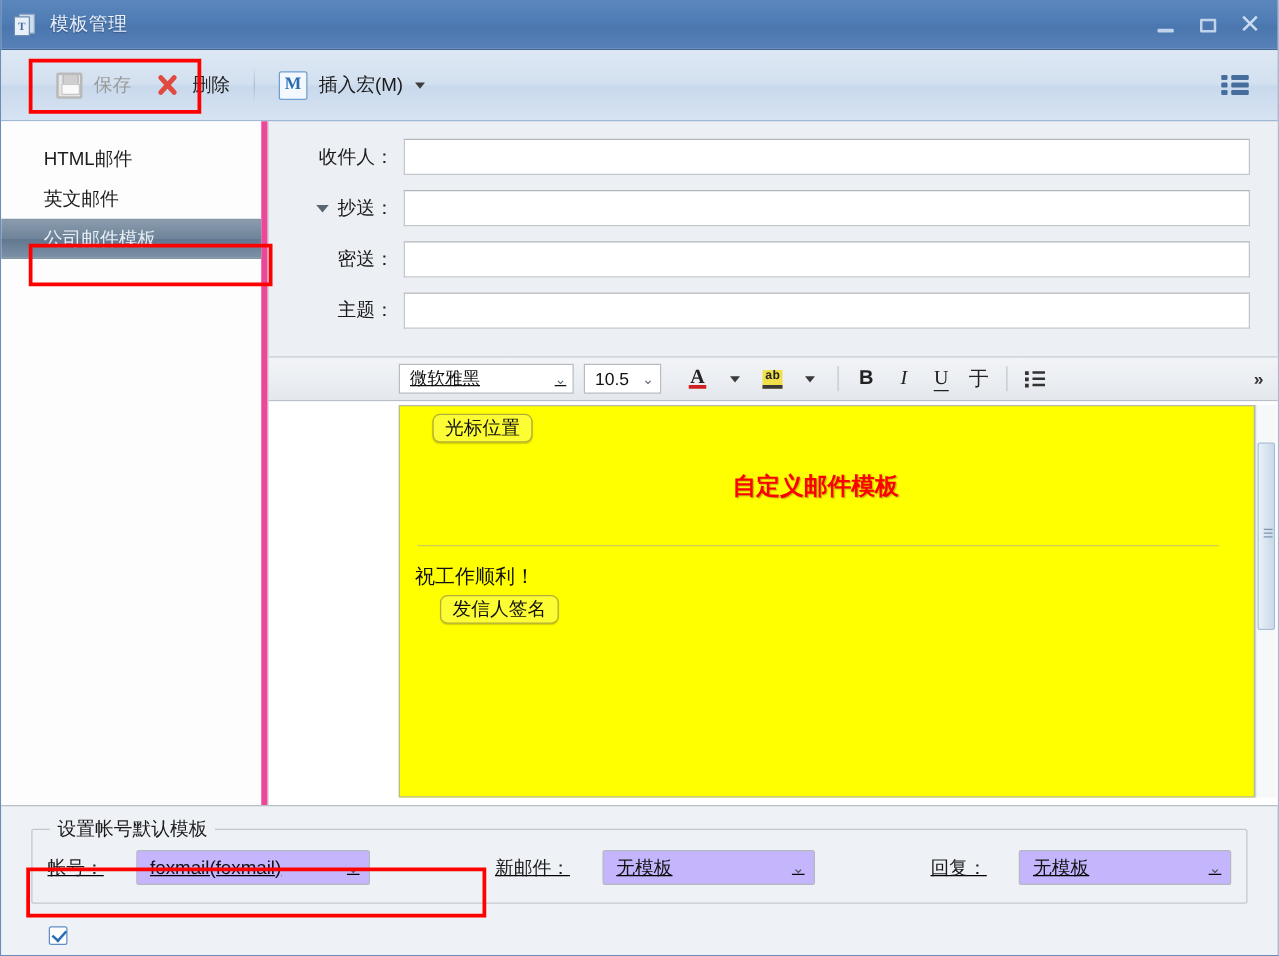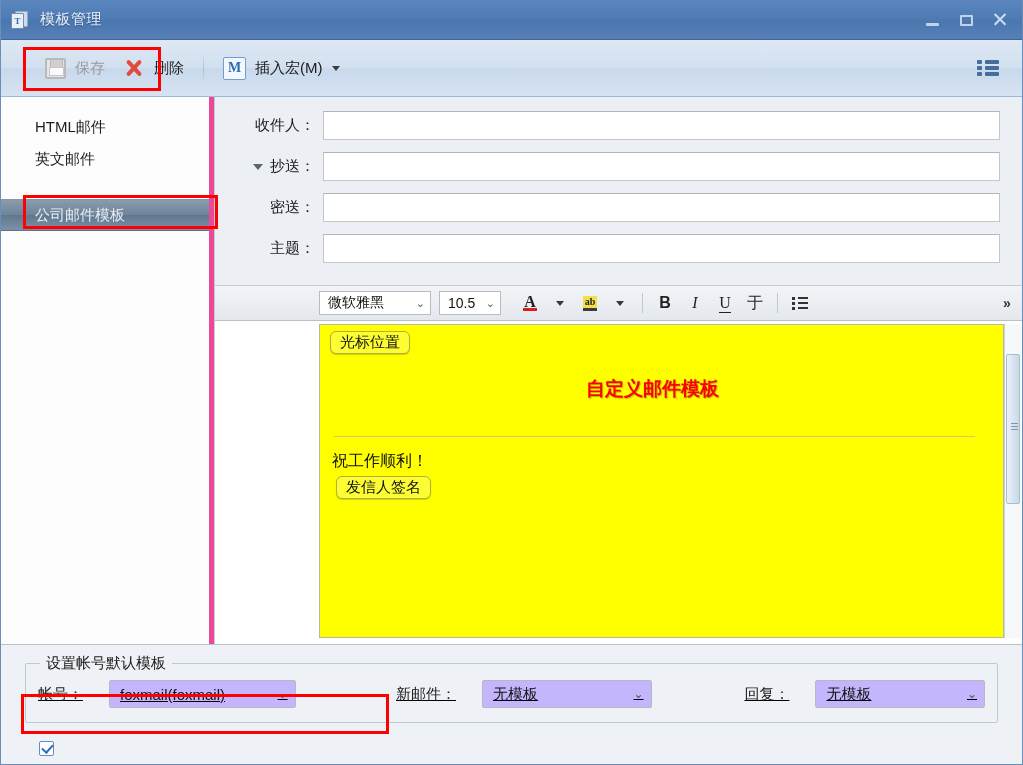--- a/index.html
+++ b/index.html
@@ -153,21 +153,21 @@
   .side-item {
     height:32px; display:flex; align-items:center;
     padding-left:34px; font-size:15px; color:#1c1c1c;
     cursor:default;
   }
   .side-item.selected {
     background:linear-gradient(to bottom,#8a9bad 0%, #6e8499 50%, #60778f 51%, #7c91a6 100%);
     color:#e9eef4;
     border-top:1px solid #5d7governance;
   }
-  .side-item.selected { border-top:1px solid #8496a8; border-bottom:1px solid #5b7288;margin-top:24px; }
+  .side-item.selected { border-top:1px solid #8496a8; border-bottom:1px solid #5b7288; }
 
   
   .editor-pane {
     flex:1 1 auto; min-width:0;
     display:flex; flex-direction:column;
     background:#eceff3;
     border-left:1px solid #c6ccd4;
   }
   .fields { padding:14px 22px 10px 4px; }
   .field-row { display:flex; align-items:center; margin-bottom:12px; }
@@ -194,33 +194,33 @@
     background:linear-gradient(to bottom,#f2f4f7,#e4e8ed);
     border-top:1px solid #c8ced6;
     border-bottom:1px solid #b9bfc7;
     padding-left:104px; gap:0;
   }
   .sel {
     height:24px; background:#fff; border:1px solid #b7bcc3;
     display:flex; align-items:center; justify-content:space-between;
     padding:0 5px 0 8px; font-size:14px; color:#111; cursor:default;
   }
-  .sel.font { width:112px; margin-right:8px; }
+  .sel.font { width:140px; margin-right:8px;text-decoration:underline; }
   .sel.size { width:62px; margin-right:14px; }
   .chev { color:#54606d; font-size:11px; margin-left:4px; }
   .fmt-btn {
     width:30px; height:26px; display:flex; align-items:center; justify-content:center;
     font-size:16px; color:#222; cursor:default;
   }
   .fmt-sep { width:1px; height:20px; background:#c2c8cf; margin:0 7px; }
   .colA { font-weight:bold; font-family:"Liberation Serif",serif; border-bottom:3px solid #d02020; line-height:13px; padding:0 1px;}
   .colAB {
     font-size:10px; font-weight:bold; background:#f2e04a; color:#222;
     border-bottom:3px solid #3a3a3a; padding:0 2px; line-height:12px;
-    font-family:Liberation Serif, serif;
+    font-family:Liberation Mono, monospace;
   }
   .mini-caret { width:0;height:0;border-left:4px solid transparent;border-right:4px solid transparent;border-top:5px solid #3a3a3a; }
   .bullets { width:16px; height:12px; position:relative; }
   .bullets i { position:absolute; background:#333; display:block; }
   .bullets i.dot { left:0; width:3px; height:3px; }
   .bullets i.bar { left:6px; width:10px; height:2px; }
   .bl0{top:0}.bl1{top:5px}.bl2{top:10px}
   .chev2 { font-size:14px; font-weight:bold; color:#333; }
 
   
@@ -232,20 +232,21 @@
     border:1px solid #b9b9a0;
     position:relative; overflow:hidden;
     padding:6px 10px;
   }
   .token {
     display:inline-block;
     border:1px solid #b5ae3a; border-radius:6px;
     background:#fdfd33;
     padding:1px 9px; font-size:15px; color:#111;
     box-shadow:0 1px 1px rgba(0,0,0,.18);
+    margin-left:16px;
   }
   .ed-title {
     text-align:center; color:#ff0000; font-weight:bold;
     font-size:19px; margin:22px 0 0 0;
     text-shadow:1px 1px 1px rgba(120,90,0,.45);
     padding-right:18px;
   }
   .ed-hr { height:1px; background:#cfcf55; margin:34px 18px 14px 4px; }
   .ed-line { font-size:16px; color:#111; margin:0 0 4px 2px; }
   .tok-row { margin:2px 0 0 6px; }

